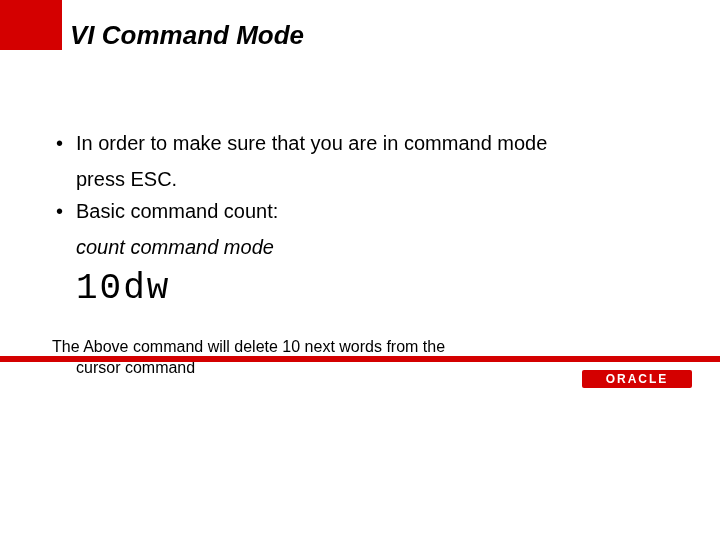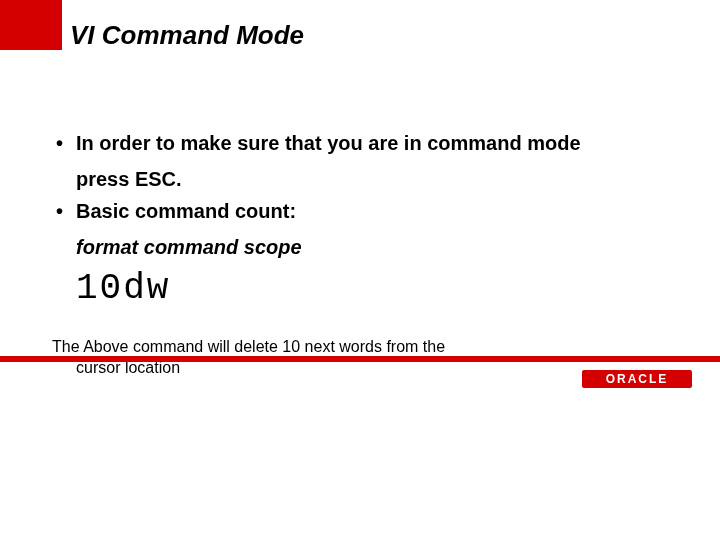--- a/index.html
+++ b/index.html
@@ -2,21 +2,21 @@
 <html><head>
 <meta charset="utf-8">
 <style>
   * { margin: 0; padding: 0; box-sizing: border-box; }
   html, body { width: 720px; height: 540px; font-family: Arial, Helvetica, sans-serif; background: #fff; color: #000; }
   .slide { position: relative; width: 720px; height: 396px; overflow: hidden; }
   .red-square { position: absolute; top: 0; left: 0; width: 62px; height: 50px; background: #d40000; }
   .title { position: absolute; top: 20px; left: 70px; font-size: 26px; font-weight: bold; font-style: italic; }
   .body { position: absolute; top: 130px; left: 52px; right: 40px; font-size: 20px; line-height: 1.3; }
   .bullets { list-style: none; }
-  .bullets li { position: relative; padding-left: 24px; margin-bottom: 6px; font-weight: bold; }
+  .bullets li { position: relative; padding-left: 24px; margin-bottom: 6px; }
   .bullets li::before { content: "•"; position: absolute; left: 4px; top: 0; font-size: 20px; }
   .sub { display: block; padding-left: 0; margin-top: 10px; }
   .fmt { font-style: italic; }
   .code-block { margin-left: 24px; font-family: "Courier New", Courier, monospace; font-size: 36px; letter-spacing: 2px; }
   .desc { margin-top: 24px; font-size: 16px; }
   .desc .line2 { padding-left: 24px; display: block; }
   .footer-bar { position: absolute; left: 0; right: 0; bottom: 34px; height: 6px; background: #d40000; }
   .logo { position: absolute; right: 28px; bottom: 8px; margin-top: 8px; }
   .logo svg { display: block; }
 </style>
@@ -28,29 +28,29 @@
   <div class="title">VI Command Mode</div>
 
   <div class="body">
     <ul class="bullets">
       <li>
         <span>In order to make sure that you are in command mode</span>
         <span class="sub">press ESC.</span>
       </li>
       <li>
         <span>Basic command count:</span>
-        <span class="sub fmt">format command scope</span>
+        <span class="sub fmt">count command mode</span>
       </li>
     </ul>
 
     <div class="code-block">10dw</div>
 
     <div class="desc">
       <span>The Above command will delete 10 next words from the</span>
-      <span class="line2">cursor location</span>
+      <span class="line2">cursor command</span>
     </div>
   </div>
 
   <div class="footer-bar"></div>
 
   <div class="logo">
     <svg width="110" height="18" viewBox="0 0 110 18">
       <rect x="0" y="0" width="110" height="18" rx="2" fill="#d40000"></rect>
       <text x="55" y="13" text-anchor="middle" font-family="Arial, Helvetica, sans-serif" font-size="12" font-weight="bold" fill="#ffffff" letter-spacing="2">ORACLE</text>
     </svg>

